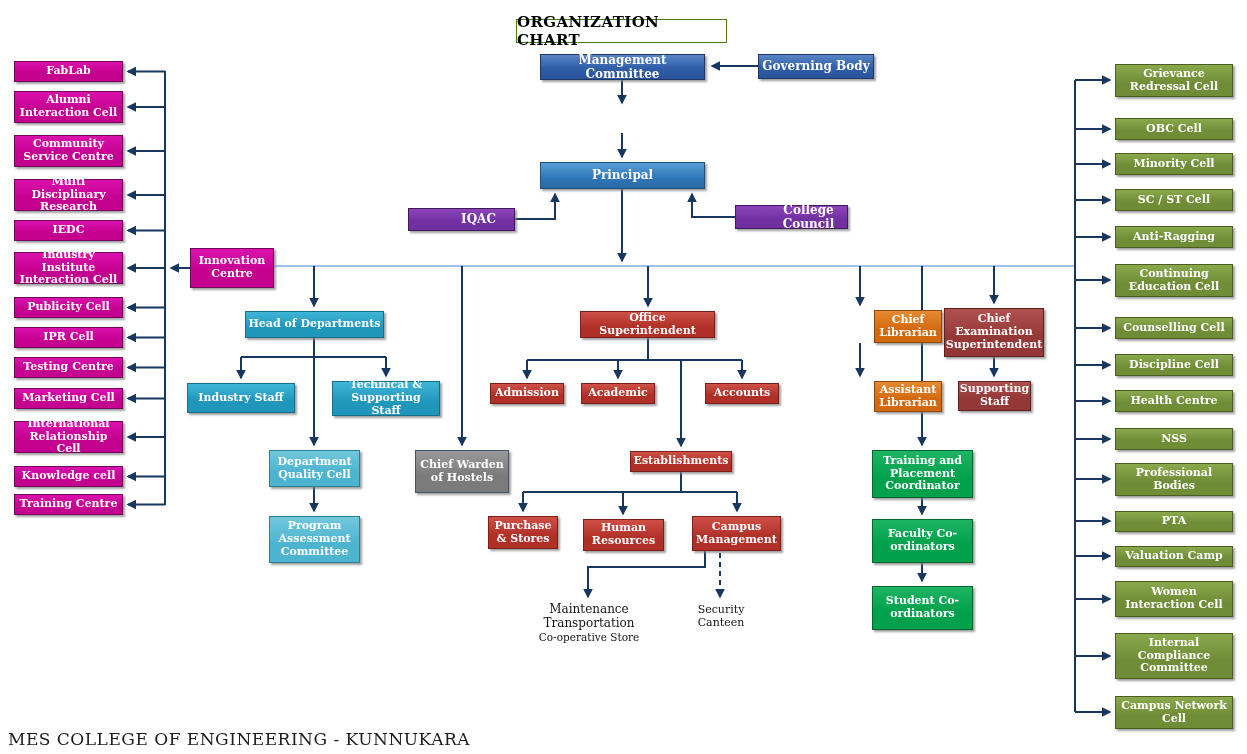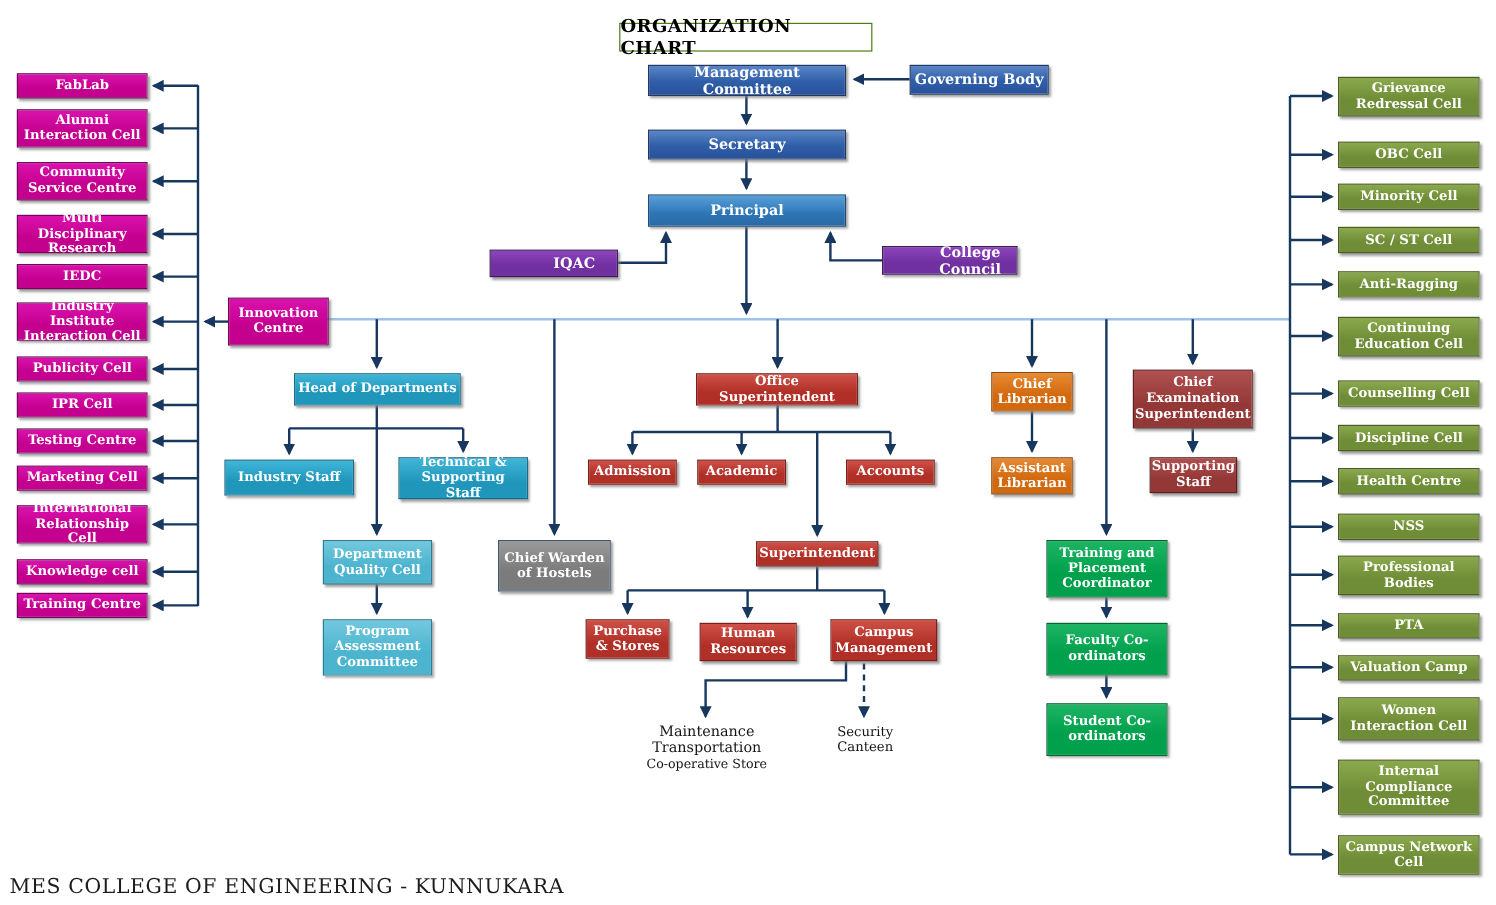--- a/index.html
+++ b/index.html
@@ -11,21 +11,21 @@
        line-height:1.18;border:1px solid #333;padding:1px 2px;
        box-shadow:2px 2px 2px rgba(130,130,130,.75);}
   .blue{background:linear-gradient(#5a86c6,#2f5ea8 55%,#29529a);border-color:#1f3864;font-size:12px;}
   .blue-light{background:linear-gradient(#58a0d8,#2e75b6 60%,#2a6aa5);border-color:#1f4e79;font-size:12px;text-align:center;}
   .purple{background:linear-gradient(#8d44bc,#7030a0 60%);border-color:#3f1c59;font-size:12px;padding-left:36px;}
   .magenta{background:linear-gradient(#da12ad,#c4008f 60%);border-color:#74055a;}
   .teal{background:linear-gradient(#3fb6d8,#2196bb 60%);border-color:#156e8a;}
   .teal-light{background:linear-gradient(#72c8de,#4cb4cf 60%);border-color:#2e7e95;}
   .gray{background:linear-gradient(#9a9a9a,#7b7b7b 60%);border-color:#44546a;}
   .red{background:linear-gradient(#cf5047,#b03028 60%);border-color:#7c1f19;}
-  .orange{background:linear-gradient(#e68a33,#d2690f 60%);border-color:#8f4a0a;}
+  .orange{background:linear-gradient(#e68a33,#d2690f 60%);border-color:#8f4a0a;margin-left:48px;}
   .maroon{background:linear-gradient(#b05050,#943837 60%);border-color:#5f2120;}
   .green{background:linear-gradient(#1db463,#00a04c 60%);border-color:#00672f;}
   .olive{background:linear-gradient(#8aa94c,#6f8c36 60%);border-color:#4a5e22;}
   .title-box{position:absolute;z-index:2;box-sizing:border-box;display:flex;align-items:center;
        justify-content:center;background:#fff;border:1px solid #4d7c0f;color:#000;
        font-weight:bold;font-size:15px;letter-spacing:.4px;}
   .free-label{position:absolute;z-index:2;color:#141414;text-align:center;font-size:12px;line-height:1.2;}
   .free-label .small{font-size:10.5px;}
   .footer{position:absolute;z-index:2;left:8px;top:729px;color:#1c1c1c;font-size:17px;letter-spacing:.5px;}
 </style>
@@ -119,21 +119,20 @@
       <path d="M1075,656 L1110,656" marker-end="url(#ah)"></path>
       <path d="M1075,712 L1110,712" marker-end="url(#ah)"></path>
     </g>
   </svg>
 
   <div class="title-box" style="left:516px;top:19px;width:211px;height:24px">ORGANIZATION CHART</div>
   <div class="footer">MES COLLEGE OF ENGINEERING - KUNNUKARA</div>
 
   <div class="box blue" style="left:540px;top:54px;width:165px;height:26px">Management Committee</div>
   <div class="box blue" style="left:758px;top:54px;width:116px;height:25px">Governing Body</div>
-  <div class="box blue" style="left:540px;top:108px;width:165px;height:25px">Secretary</div>
   <div class="box blue-light" style="left:540px;top:162px;width:165px;height:27px">Principal</div>
   <div class="box purple" style="left:408px;top:208px;width:107px;height:23px">IQAC</div>
   <div class="box purple" style="left:735px;top:205px;width:113px;height:24px">College Council</div>
 
   <div class="box magenta" style="left:14px;top:61px;width:109px;height:21px">FabLab</div>
   <div class="box magenta" style="left:14px;top:91px;width:109px;height:32px">Alumni Interaction Cell</div>
   <div class="box magenta" style="left:14px;top:135px;width:109px;height:32px">Community Service Centre</div>
   <div class="box magenta" style="left:14px;top:179px;width:109px;height:32px">Multi Disciplinary Research</div>
   <div class="box magenta" style="left:14px;top:220px;width:109px;height:21px">IEDC</div>
   <div class="box magenta" style="left:14px;top:252px;width:109px;height:32px">Industry Institute Interaction Cell</div>
@@ -151,21 +150,21 @@
   <div class="box teal" style="left:332px;top:381px;width:108px;height:35px">Technical &amp; Supporting Staff</div>
   <div class="box teal-light" style="left:269px;top:450px;width:91px;height:37px">Department Quality Cell</div>
   <div class="box teal-light" style="left:269px;top:516px;width:91px;height:47px">Program Assessment Committee</div>
 
   <div class="box gray" style="left:415px;top:450px;width:94px;height:43px">Chief Warden of Hostels</div>
 
   <div class="box red" style="left:580px;top:311px;width:135px;height:27px">Office Superintendent</div>
   <div class="box red" style="left:490px;top:383px;width:74px;height:21px">Admission</div>
   <div class="box red" style="left:581px;top:383px;width:74px;height:21px">Academic</div>
   <div class="box red" style="left:705px;top:383px;width:74px;height:21px">Accounts</div>
-  <div class="box red" style="left:630px;top:451px;width:102px;height:21px">Superintendent</div>
+  <div class="box red" style="left:630px;top:451px;width:102px;height:21px">Establishments</div>
   <div class="box red" style="left:488px;top:516px;width:70px;height:33px">Purchase &amp; Stores</div>
   <div class="box red" style="left:583px;top:519px;width:81px;height:32px">Human Resources</div>
   <div class="box red" style="left:692px;top:516px;width:89px;height:35px">Campus Management</div>
 
   <div class="free-label" style="left:533px;top:602px;width:112px">
     <div>Maintenance</div>
     <div>Transportation</div>
     <div class="small">Co-operative Store</div>
   </div>
   <div class="free-label" style="left:690px;top:603px;width:62px;font-size:11px">

